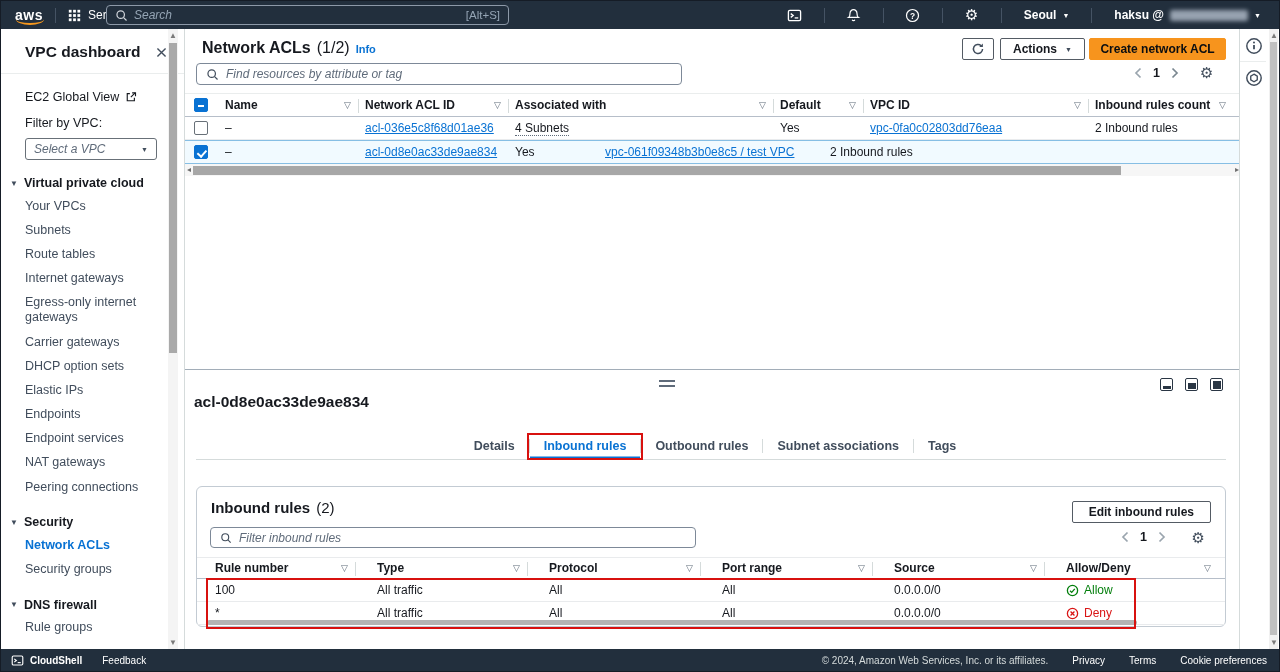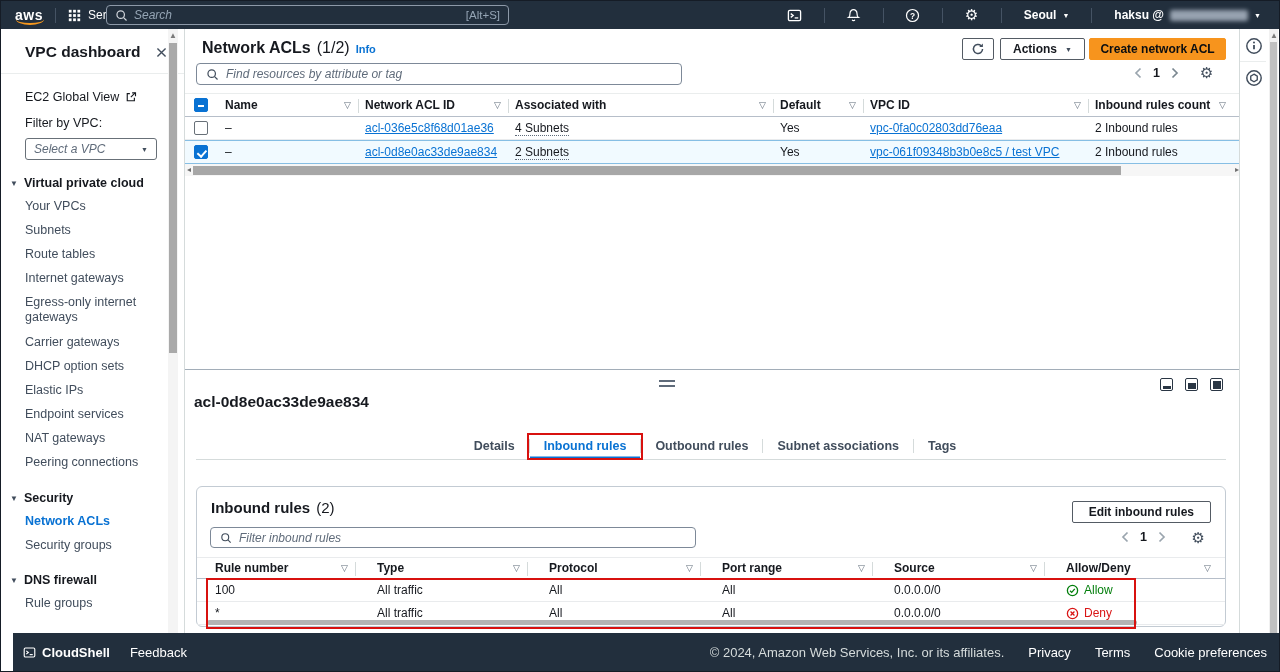--- a/index.html
+++ b/index.html
@@ -23,22 +23,22 @@
             font-size:12px; font-family:inherit; }
   .tb-search input::placeholder { color:#95a5b5; font-style:italic; }
   .tb-shortcut { color:#95a5b5; font-size:11.5px; }
   .tb-right { position:absolute; right:8px; top:0; height:28px; display:flex; align-items:center; }
   .tb-iconbtn { width:34px; display:flex; justify-content:center; align-items:center; cursor:pointer; }
   .tb-menu { display:flex; align-items:center; gap:6px; font-size:12px; font-weight:bold; padding:0 10px; cursor:pointer; }
   .caret { font-size:7px; color:#fff; }
   .blur-chip { display:inline-block; width:78px; height:11px; background:#97a2b0; border-radius:2px; filter:blur(2px); }
 
   
-  .footer { position:absolute; left:12px; right:0; bottom:0; height:38px; background:#222f3d;
-            display:flex; align-items:center; color:#fff; font-size:13px; z-index:30; }
+  .footer { position:absolute; left:0; right:0; bottom:0; height:22px; background:#222f3d;
+            display:flex; align-items:center; color:#fff; font-size:10px; z-index:30; }
   .footer .left { display:flex; align-items:center; gap:20px; padding-left:10px; }
   .footer .cs { display:flex; align-items:center; gap:6px; font-weight:bold; }
   .footer .right { margin-left:auto; display:flex; align-items:center; gap:24px; padding-right:12px; }
   .footer .copy { color:#d5dbdb; }
   .footer a, .footer .flink { color:#fff; text-decoration:none; cursor:pointer; }
 
   
   .sidebar { position:absolute; top:28px; left:0; width:184px; bottom:22px; background:#fff;
              border-right:1px solid #d5dbdb; overflow:hidden; font-size:12.5px; }
   .sb-head { display:flex; align-items:center; justify-content:space-between;
@@ -266,20 +266,21 @@
       </div>
       <ul>
         <li>Your VPCs</li>
         <li>Subnets</li>
         <li>Route tables</li>
         <li>Internet gateways</li>
         <li>Egress-only internet gateways</li>
         <li>Carrier gateways</li>
         <li>DHCP option sets</li>
         <li>Elastic IPs</li>
+        <li>Endpoints</li>
         <li>Endpoint services</li>
         <li>NAT gateways</li>
         <li>Peering connections</li>
       </ul>
 
       <div class="sb-section">
         <span class="tri">▼</span>
         <span>Security</span>
       </div>
       <ul>
@@ -420,23 +421,20 @@
       </div>
 
       <div class="trow selected">
         <div class="cell c-cb">
             <span class="checkbox checked"></span>
           </div>
         <div class="cell c-name">–</div>
         <div class="cell c-acl">
             <a class="tlink">acl-0d8e0ac33de9ae834</a>
           </div>
-        <div class="cell c-assoc">
-            <span class="dotted">2 Subnets</span>
-          </div>
         <div class="cell c-def">Yes</div>
         <div class="cell c-vpc">
             <a class="tlink">vpc-061f09348b3b0e8c5 / test VPC</a>
           </div>
         <div class="cell c-count">2 Inbound rules</div>
       </div>
     </div>
 
     <div class="hscroll">
       <span class="hs-arrow" style="left:2px;">◂</span>

